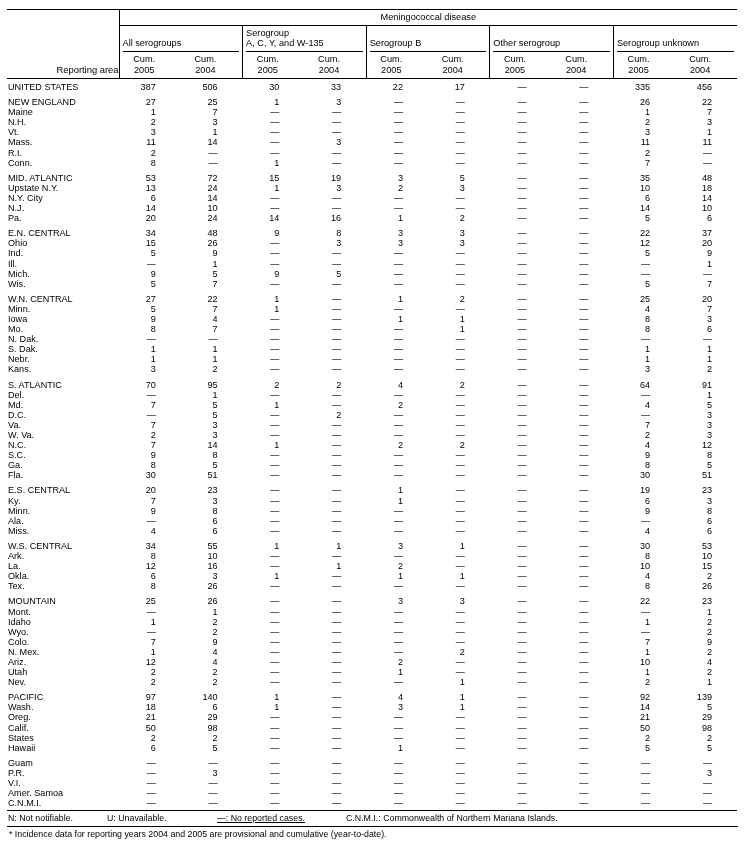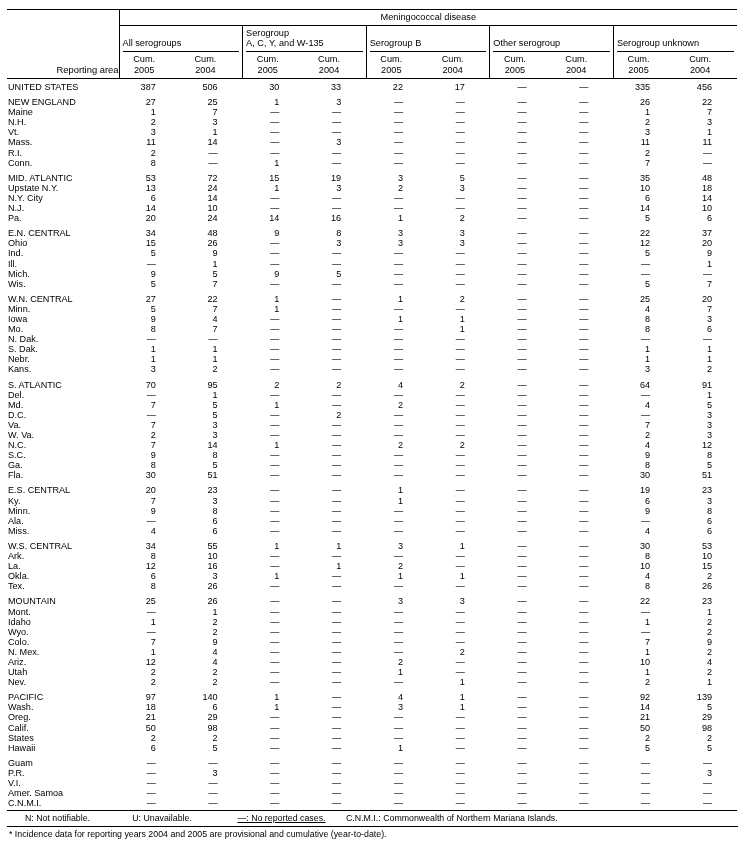--- a/index.html
+++ b/index.html
@@ -75,21 +75,21 @@
   tbody tr:last-child td { padding-bottom: 2px; }
 
   
   .legend {
     width: 730px;
     font-size: 8.8px;
     padding: 2px 0 2px 1px;
     border-bottom: 1px solid #000;
     line-height: 1.2;
   }
-  .legend span { display: inline-block; vertical-align: top; text-align: center; }
+  .legend span { display: inline-block; vertical-align: top; }
   .legend span:nth-child(1) { width: 99px; }
   .legend span:nth-child(2) { width: 110px; }
   .legend span:nth-child(3) { width: 129px; text-decoration: underline; }
   .footnote {
     width: 730px;
     font-size: 8.8px;
     padding: 2px 0 0 2px;
     line-height: 1.25;
   }
 </style>

